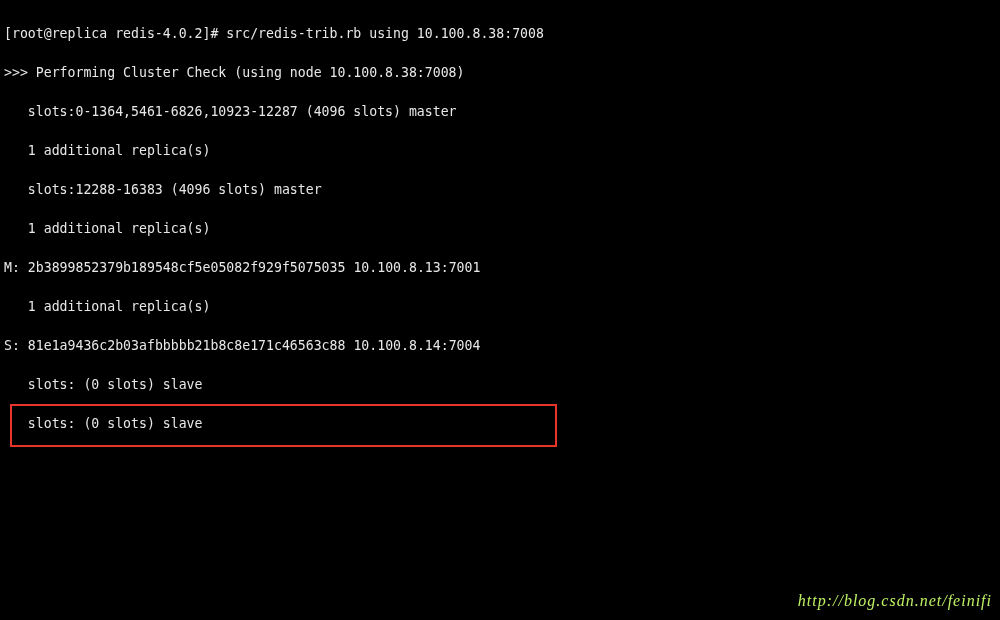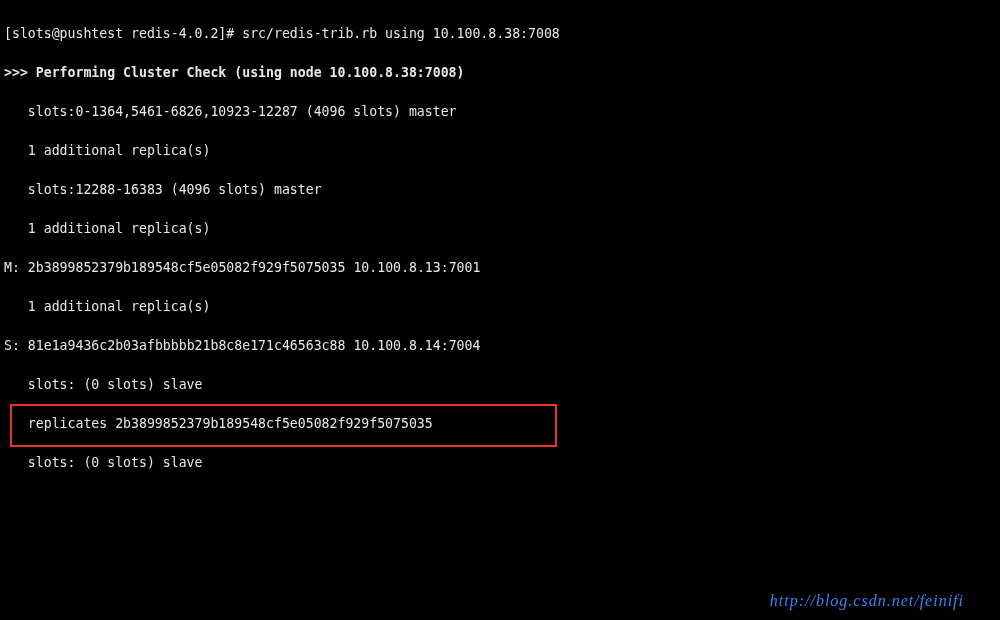--- a/index.html
+++ b/index.html
@@ -12,57 +12,56 @@
     color: #e8e8e8;
     width: 1000px;
     height: 620px;
     overflow: hidden;
     position: relative;
   }
   .term {
     padding: 4px 0 0 4px;
     white-space: pre;
   }
-  .bold { font-weight: bold; }
+  .bold { font-weight: normal; }
   .highlight-box {
     position: absolute;
     border: 2px solid #e7352b;
     left: 10px;
     top: 404px;
     width: 543px;
     height: 39px;
     pointer-events: none;
   }
   .watermark {
     position: absolute;
-    right: 36px;
+    right: 8px;
     bottom: 10px;
-    color: #3b82f6;
+    color: #bef264;
     font-family: Georgia, "Times New Roman", serif;
     font-style: italic;
     font-size: 16px;
     letter-spacing: 1px;
   }
   .ln { display: block; }
 </style>
 </head>
 <body>
 
 <div class="term">
-<span class="ln"><span>[slots@pushtest redis-4.0.2]# </span><span>src/redis-trib.rb using 10.100.8.38:7008</span></span>
+<span class="ln"><span>[root@replica redis-4.0.2]# </span><span>src/redis-trib.rb using 10.100.8.38:7008</span></span>
 <span class="ln bold">&gt;&gt;&gt; Performing Cluster Check (using node 10.100.8.38:7008)</span>
 <span class="ln">   slots:0-1364,5461-6826,10923-12287 (4096 slots) master</span>
 <span class="ln">   1 additional replica(s)</span>
 <span class="ln">   slots:12288-16383 (4096 slots) master</span>
 <span class="ln">   1 additional replica(s)</span>
 <span class="ln"><span>M:</span> <span>2b3899852379b189548cf5e05082f929f5075035</span> <span>10.100.8.13:7001</span></span>
 <span class="ln">   1 additional replica(s)</span>
 <span class="ln"><span>S:</span> <span>81e1a9436c2b03afbbbbb21b8c8e171c46563c88</span> <span>10.100.8.14:7004</span></span>
 <span class="ln">   slots: (0 slots) slave</span>
-<span class="ln">   replicates 2b3899852379b189548cf5e05082f929f5075035</span>
 <span class="ln">   slots: (0 slots) slave</span>
 
 
 
 
 
 
 
 
 

